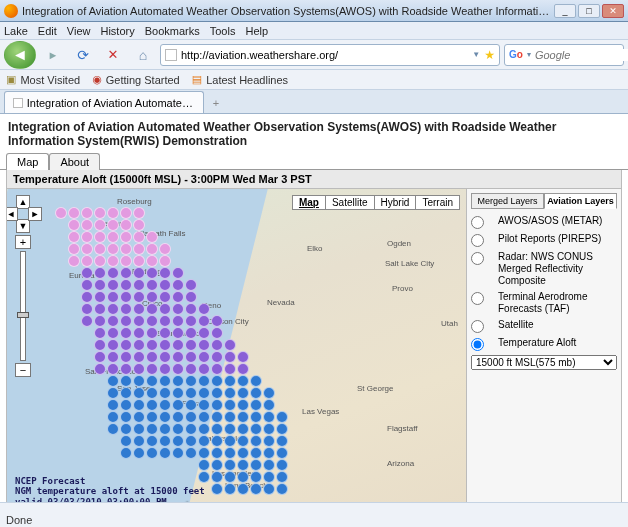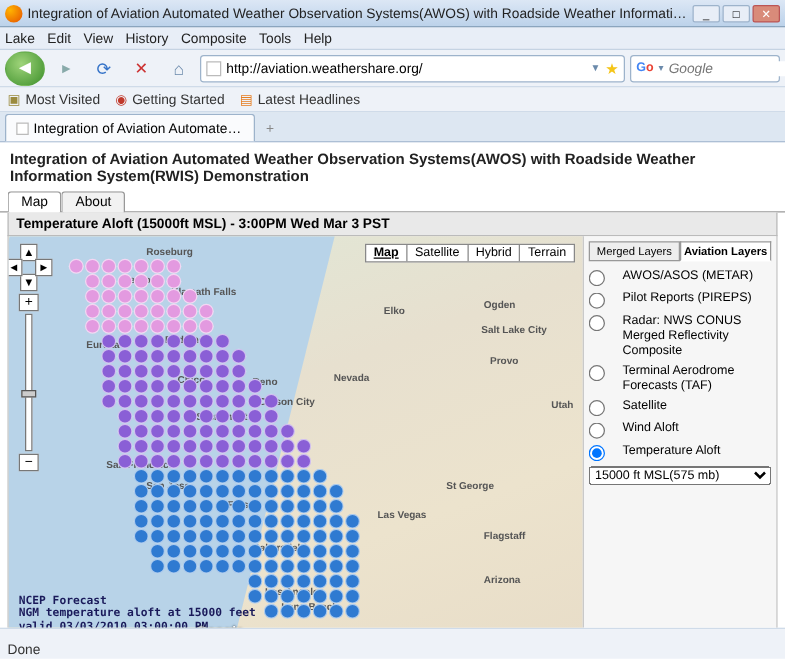--- a/index.html
+++ b/index.html
@@ -59,41 +59,41 @@
   .glogo { position: absolute; left: 150px; bottom: 4px; font-weight: bold; font-size: 11px; color: #fff; text-shadow: 0 0 2px #000; }
   .layerside { width: 155px; background: #f6f6f6; border-left: 1px solid #bbb; padding: 4px; font-size: 10px; }
   .ltabs { display: flex; margin-bottom: 4px; }
   .ltab { flex: 1; text-align: center; border: 1px solid #999; padding: 2px 0; background: #eee; font-size: 9px; }
   .ltab.active { background: #fff; border-bottom: 1px solid #fff; font-weight: bold; }
   .layeropt { display: flex; align-items: flex-start; gap: 14px; padding: 2px 0; }
   .layeropt input { margin-top: 1px; }
   .layeropt label { flex: 1; line-height: 1.2; }
   .altsel { width: 100%; margin-top: 2px; font-size: 10px; }
   .statusbar { height: 34px; background: #eef2f8; border-top: 1px solid #c5d3e3; display: flex; align-items: center; padding: 0 6px; font-size: 11px; color: #333; }
-  .city { position: absolute; font-size: 8px; color: #555; white-space: nowrap; font-weight: bold; }
+  .city { position: absolute; font-size: 8px; color: #555; white-space: nowrap; }
 </style>
 </head>
 <body>
 
 <div class="titlebar">
   <span class="ff-icon"></span>
   <span class="title">Integration of Aviation Automated Weather Observation Systems(AWOS) with Roadside Weather Information System(RWIS) Demonstration - Mozilla Firefox</span>
   <div class="winbtns">
     <div class="winbtn">_</div>
     <div class="winbtn">□</div>
     <div class="winbtn close">✕</div>
   </div>
 </div>
 
 <div class="menubar">
   <span>Lake</span>
   <span>Edit</span>
   <span>View</span>
   <span>History</span>
-  <span>Composite</span>
+  <span>Bookmarks</span>
   <span>Tools</span>
   <span>Help</span>
 </div>
 
 <div class="navbar">
   <div class="navbtn back">◄</div>
   <div class="navbtn fwd">►</div>
   <div class="navbtn reload">⟳</div>
   <div class="navbtn stop">✕</div>
   <div class="navbtn home">⌂</div>
@@ -460,24 +460,20 @@
           </div>
           <div class="layeropt">
             <input type="radio" name="lyr" style="">
             <label>Terminal Aerodrome Forecasts (TAF)</label>
           </div>
           <div class="layeropt">
             <input type="radio" name="lyr" style="">
             <label>Satellite</label>
           </div>
           <div class="layeropt">
-            <input type="radio" name="lyr" style="">
-            <label>Wind Aloft</label>
-          </div>
-          <div class="layeropt">
             <input type="radio" name="lyr" checked="" style="">
             <label>Temperature Aloft</label>
           </div>
         </div>
       <select class="altsel">
         <option>15000 ft MSL(575 mb)</option>
       </select>
     </div>
   </div>
 </div>

